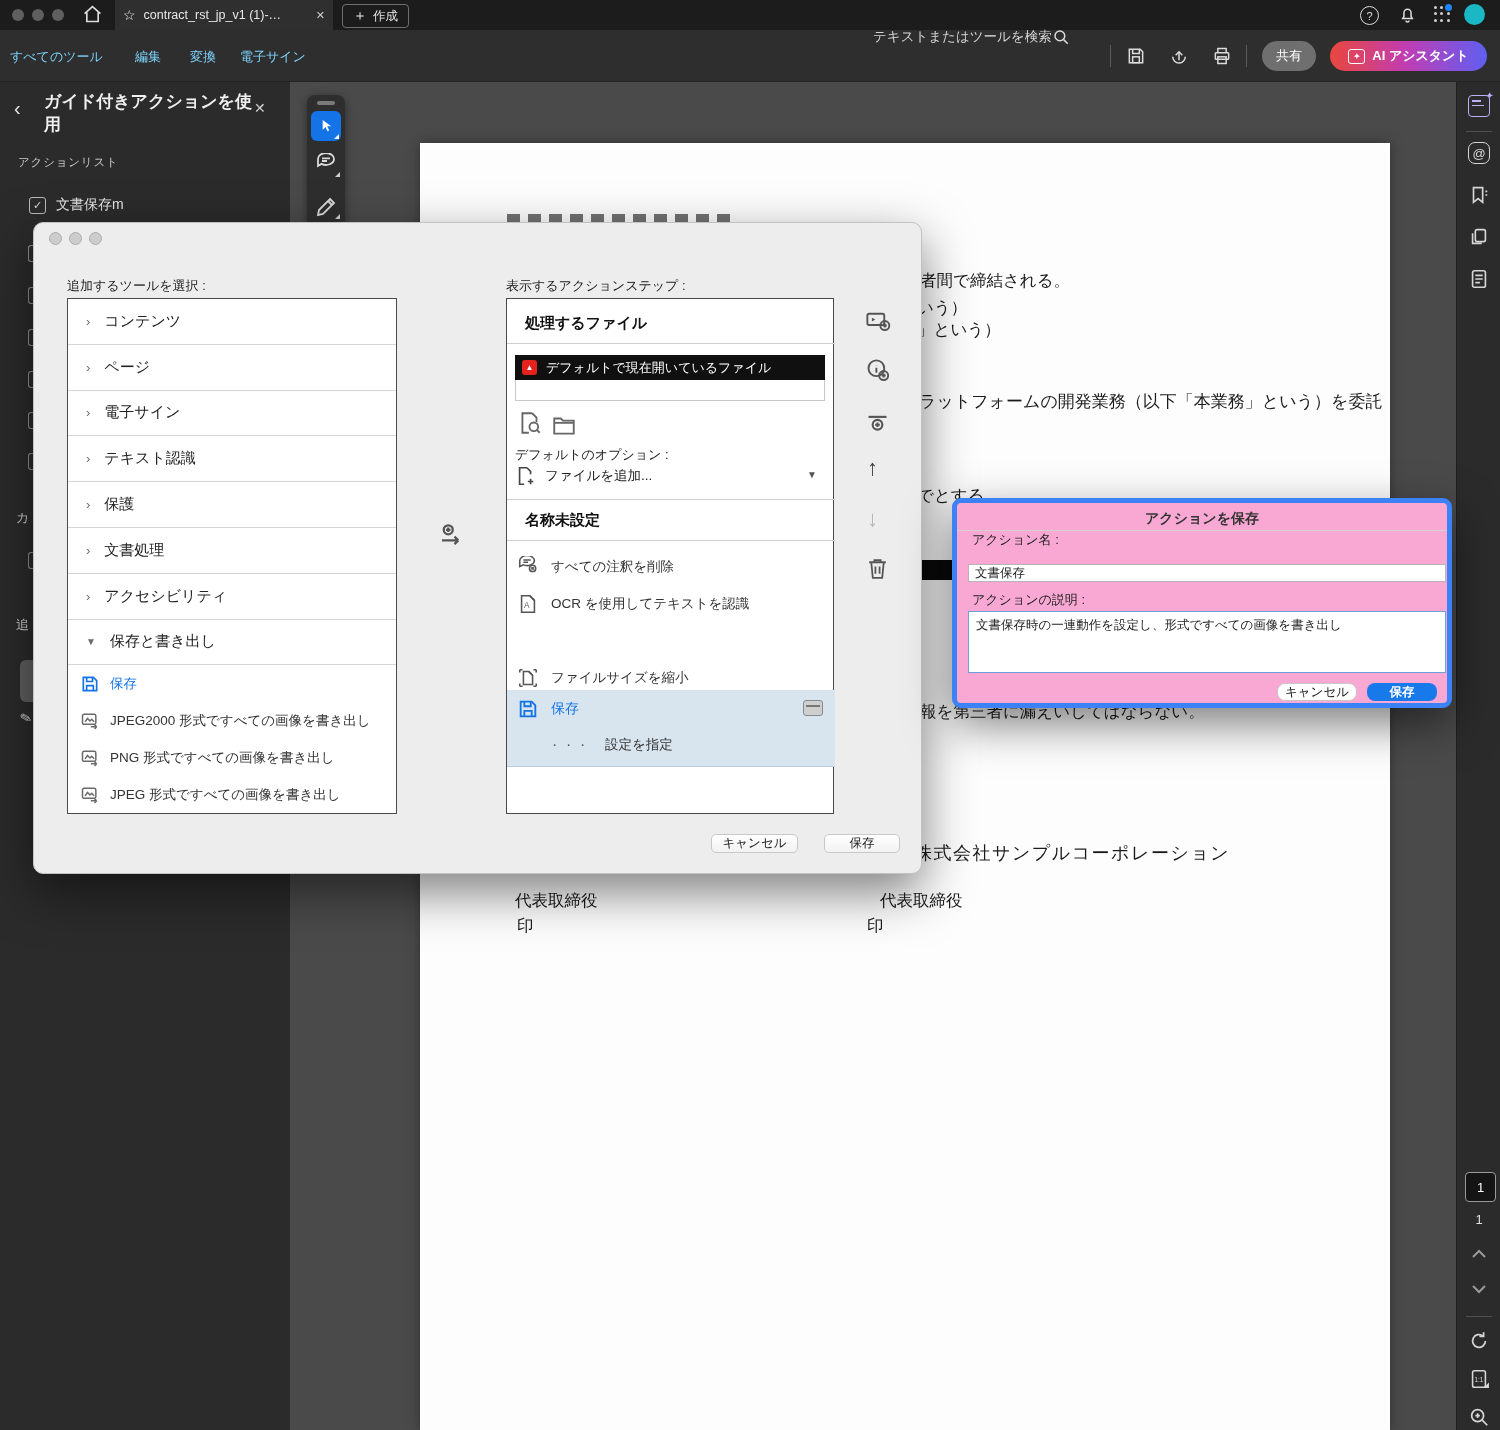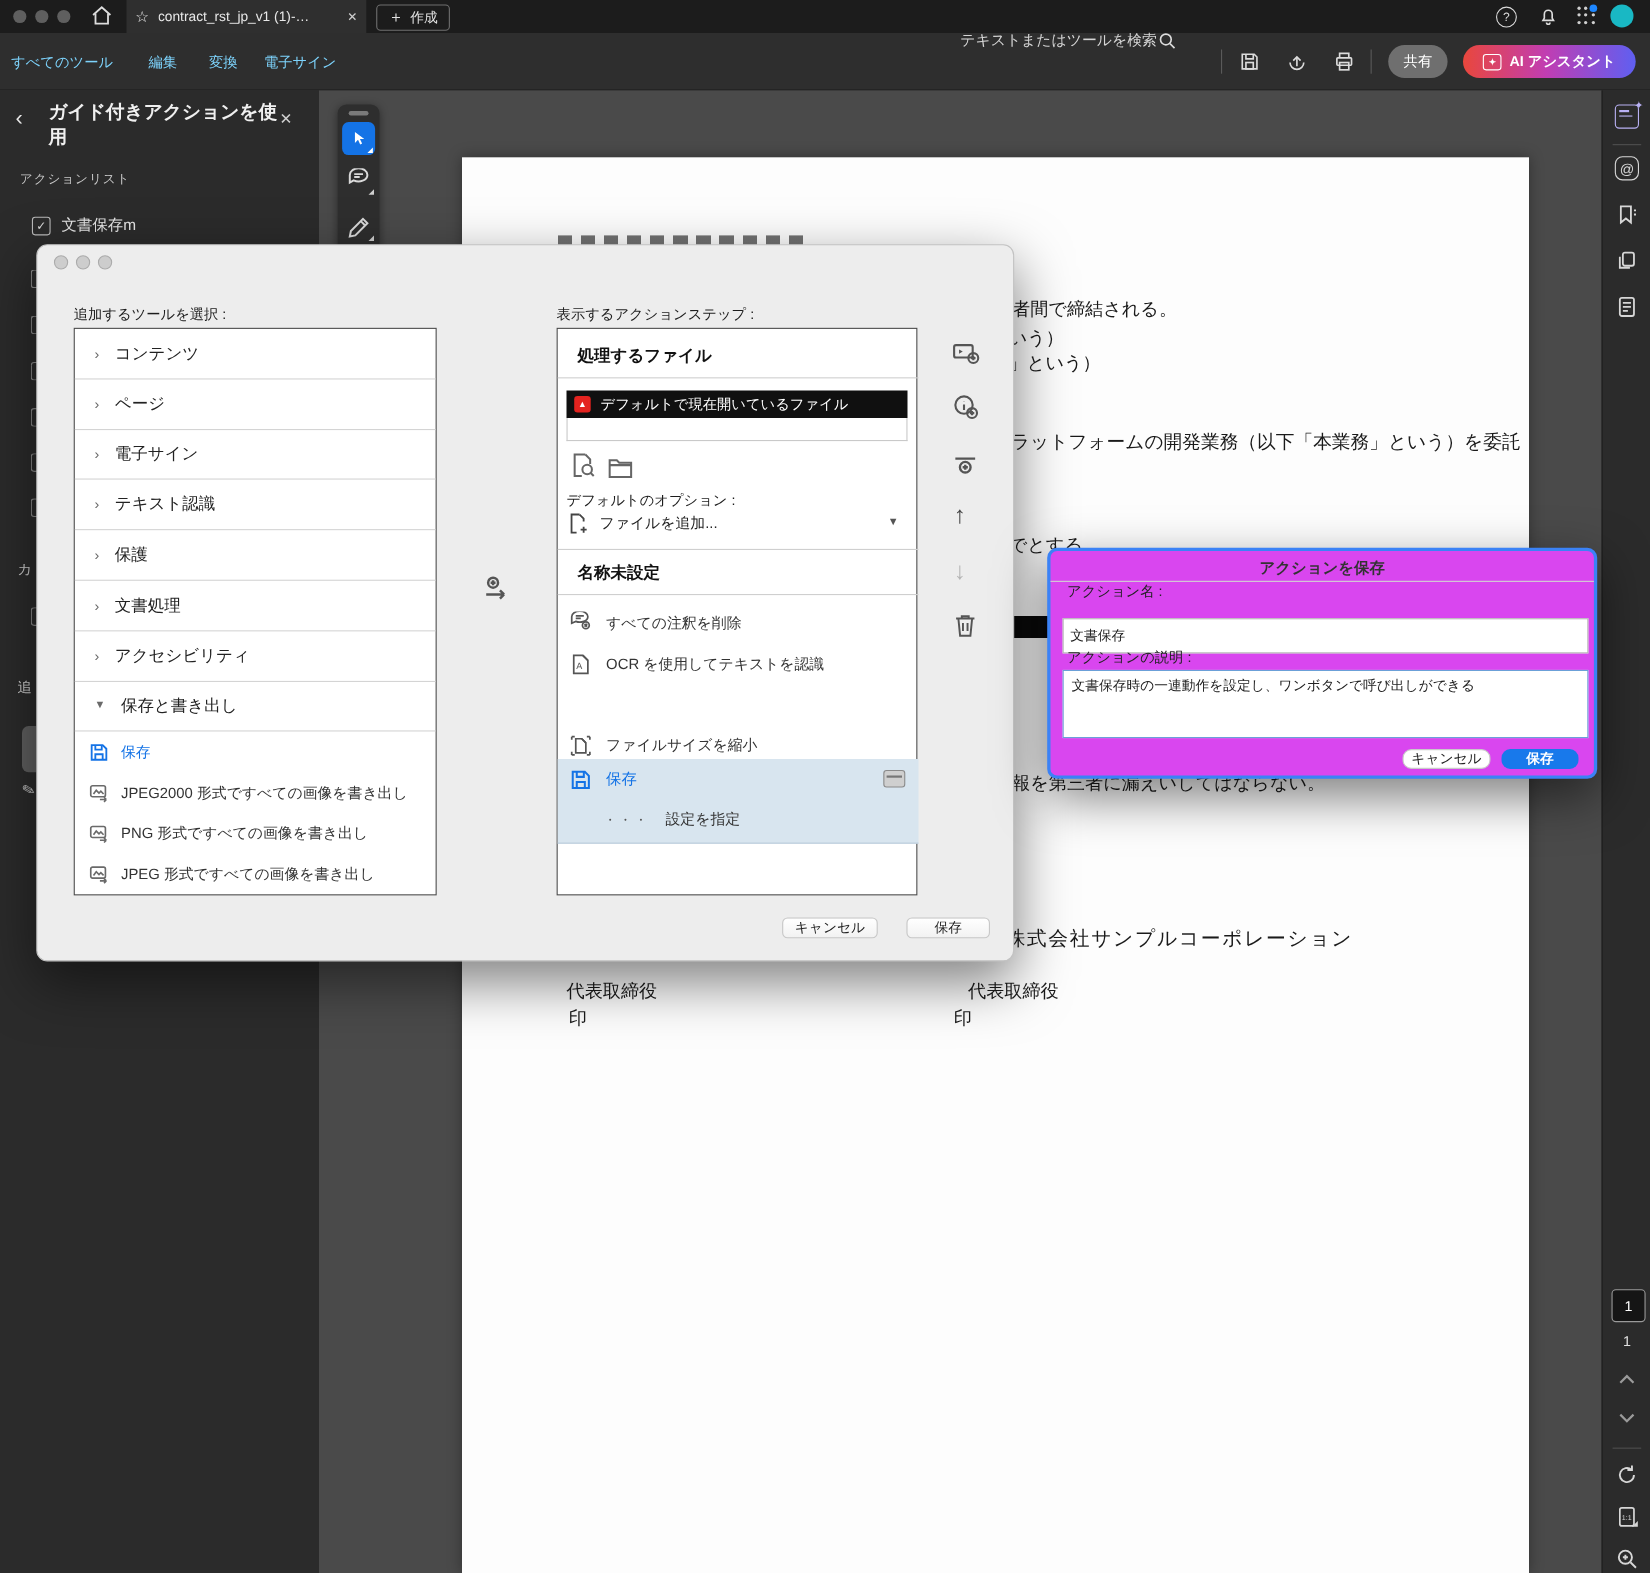--- a/index.html
+++ b/index.html
@@ -68,21 +68,21 @@
   .emptyrow{background:#fff;border:1px solid #c9c9c9;border-top:none;box-sizing:border-box}
   .steprow{height:37px;display:flex;align-items:center;gap:12px;padding-left:10px}
   .hl{background:#d8e5ef;border-bottom:1px solid #b9cbda;box-sizing:border-box}
   .dots{font-size:11px;color:#555;letter-spacing:3px}
   .btn{background:linear-gradient(#ffffff,#f2f2f2);border:1px solid #c8c8c8;border-radius:5px;color:#222;
        font-size:12.5px;display:flex;align-items:center;justify-content:center;box-sizing:border-box}
   .sidetool{color:#555}
   .hline{background:#cfcfcf;height:1px}
 
   
-  .savedlg{left:952px;top:498px;width:500px;height:210px;background:#d946ef;border:3px solid #3b82f6;border-radius:9px;
+  .savedlg{left:952px;top:498px;width:500px;height:210px;background:#f9a8d4;border:5px solid #3b82f6;border-radius:9px;
            box-shadow:0 16px 45px rgba(0,0,0,.5);z-index:11;box-sizing:border-box}
   .sd-title{color:#333;font-size:14px;font-weight:600}
   .sd-label{color:#222;font-size:13px}
   .sd-input{background:#fff;border:1px solid #b5b5b5;font-size:12.5px;color:#222;display:flex;align-items:center;padding:0 6px;box-sizing:border-box}
   .sd-area{background:#fff;border:1.5px solid #6ba0d8;font-size:12.5px;color:#222;padding:5px 7px;box-sizing:border-box}
   .sd-cancel{background:#fff;border:1px solid #c9c9c9;border-radius:8px;font-size:12.5px;color:#222;display:flex;align-items:center;justify-content:center;box-sizing:border-box}
   .sd-save{background:#1879eb;border-radius:8px;font-size:12.5px;color:#fff;font-weight:600;display:flex;align-items:center;justify-content:center}
 
   
   .rightbar{left:1456px;top:82px;width:44px;height:1348px;background:#2b2b2b;z-index:5;border-left:1px solid #1f1f1f;box-sizing:border-box}
@@ -521,18 +521,18 @@
   </div>
 
   <div class="abs btn" style="left:677px;top:611px;width:87px;height:19px">キャンセル</div>
   <div class="abs btn" style="left:790px;top:611px;width:76px;height:19px">保存</div>
 </div>
 
 <div class="abs savedlg">
   <div class="abs sd-title" style="left:0;top:7px;width:100%;text-align:center">アクションを保存</div>
   <div class="abs" style="left:0;top:27px;width:100%;height:1px;background:#d2d2d2"></div>
   <div class="abs sd-label" style="left:15px;top:28px">アクション名 :</div>
-  <div class="abs sd-input" style="left:11px;top:61px;width:478px;height:32px">文書保存</div>
+  <div class="abs sd-input" style="left:11px;top:61px;width:478px;height:18px">文書保存</div>
   <div class="abs sd-label" style="left:15px;top:88px">アクションの説明 :</div>
-  <div class="abs sd-area" style="left:11px;top:108px;width:478px;height:62px">文書保存時の一連動作を設定し、ワンボタンで呼び出しができる</div>
+  <div class="abs sd-area" style="left:11px;top:108px;width:478px;height:62px">文書保存時の一連動作を設定し、形式ですべての画像を書き出し</div>
   <div class="abs sd-cancel" style="left:320px;top:180px;width:80px;height:18px">キャンセル</div>
   <div class="abs sd-save" style="left:410px;top:180px;width:70px;height:18px">保存</div>
 </div>
 
 </body></html>

